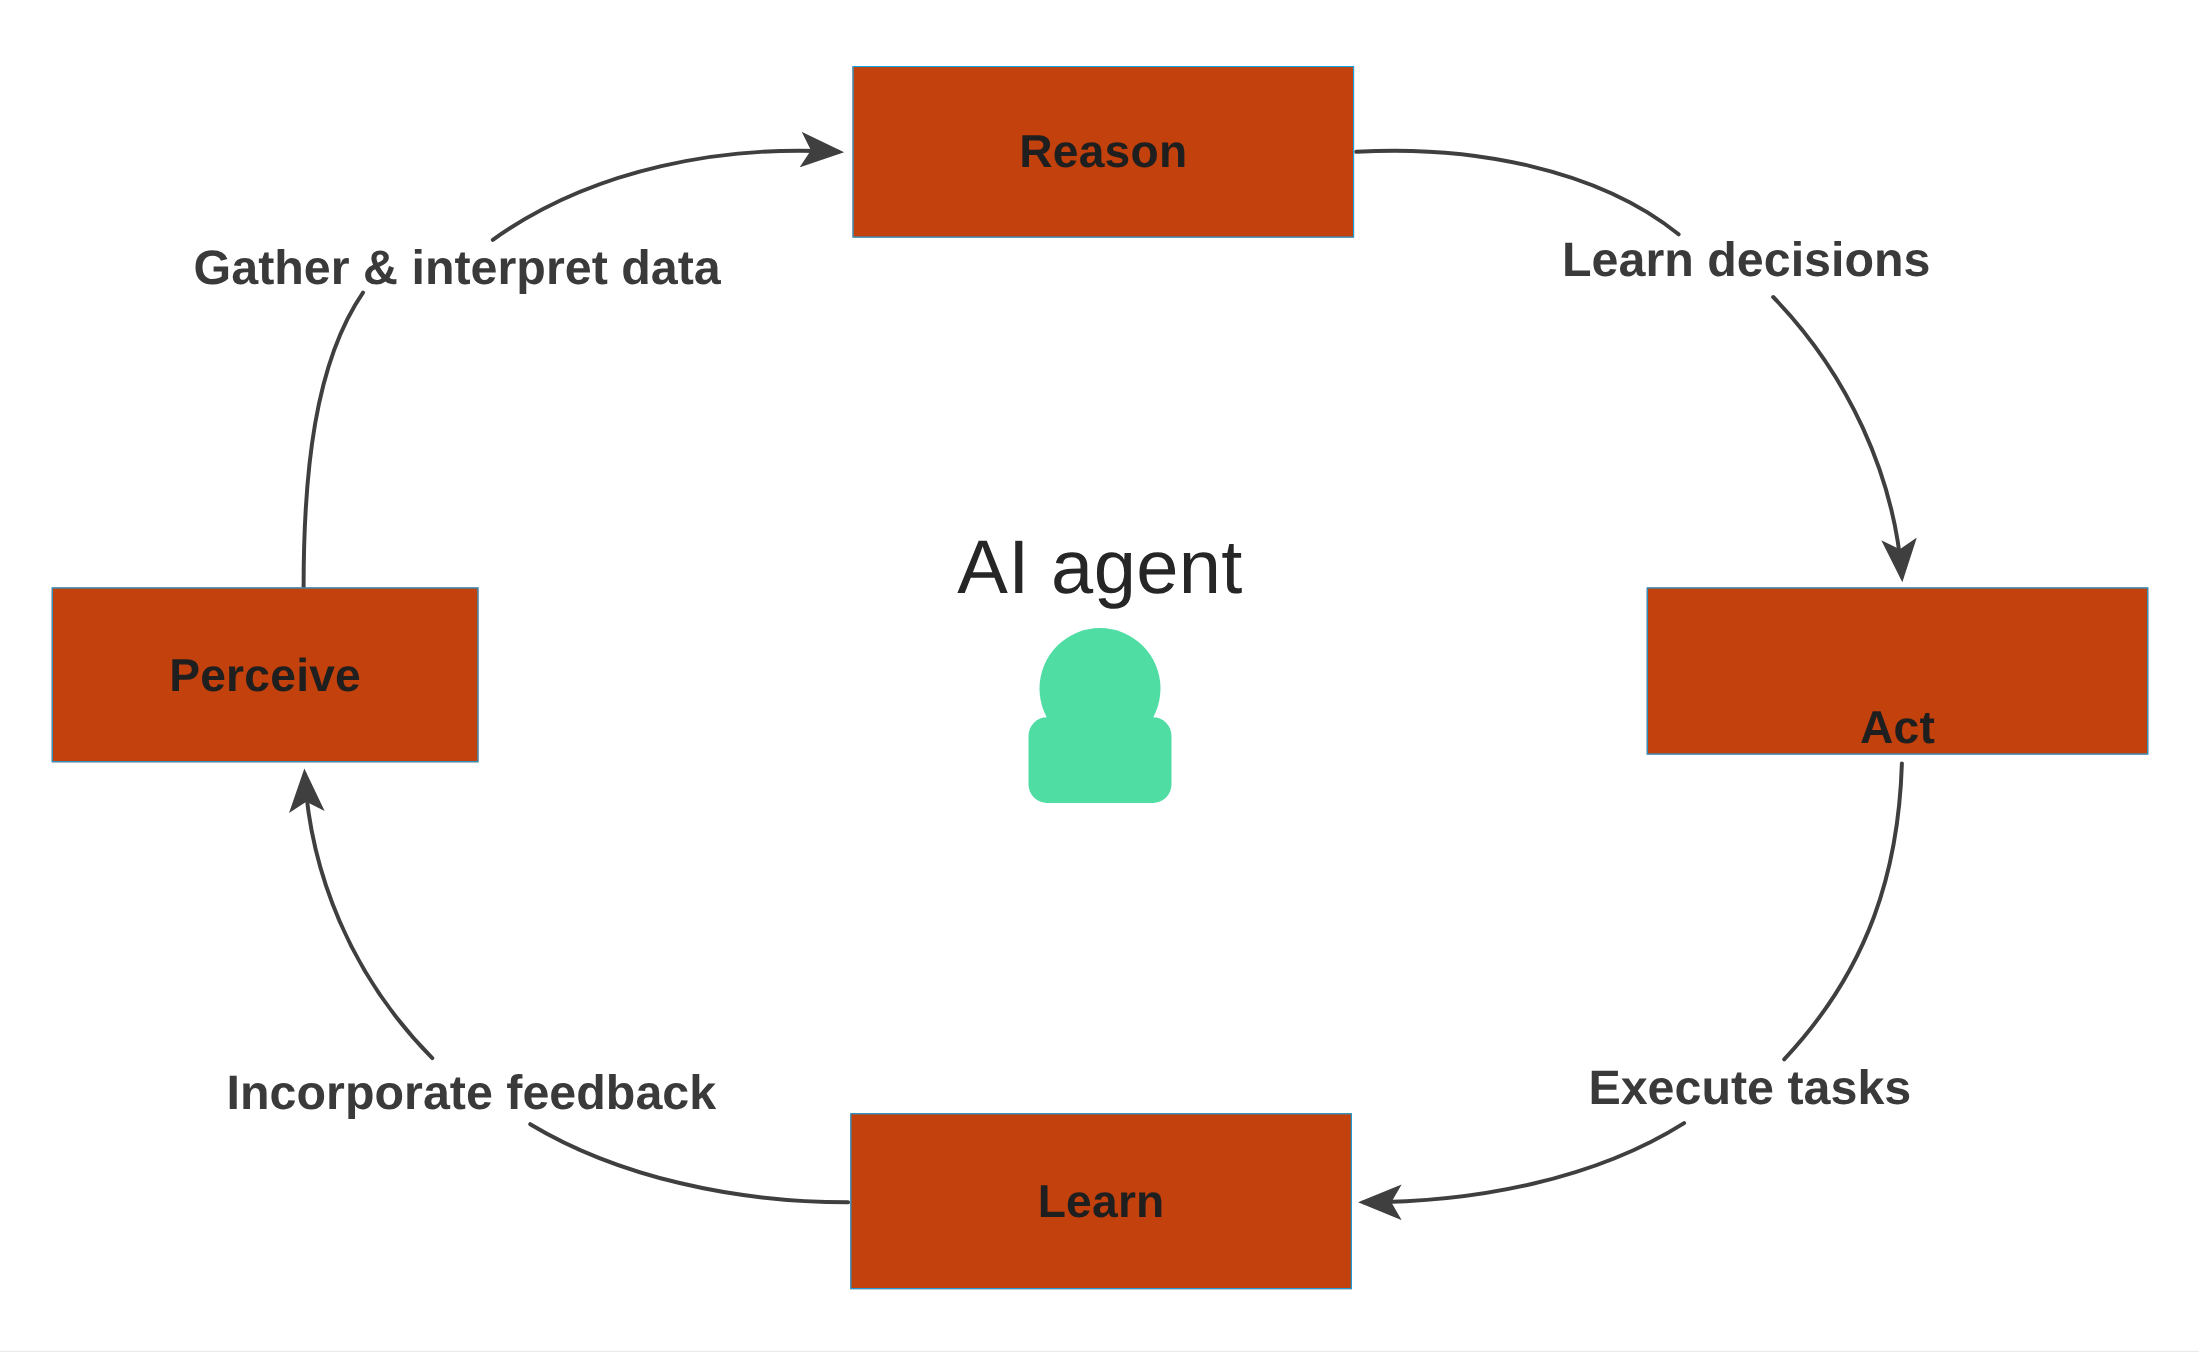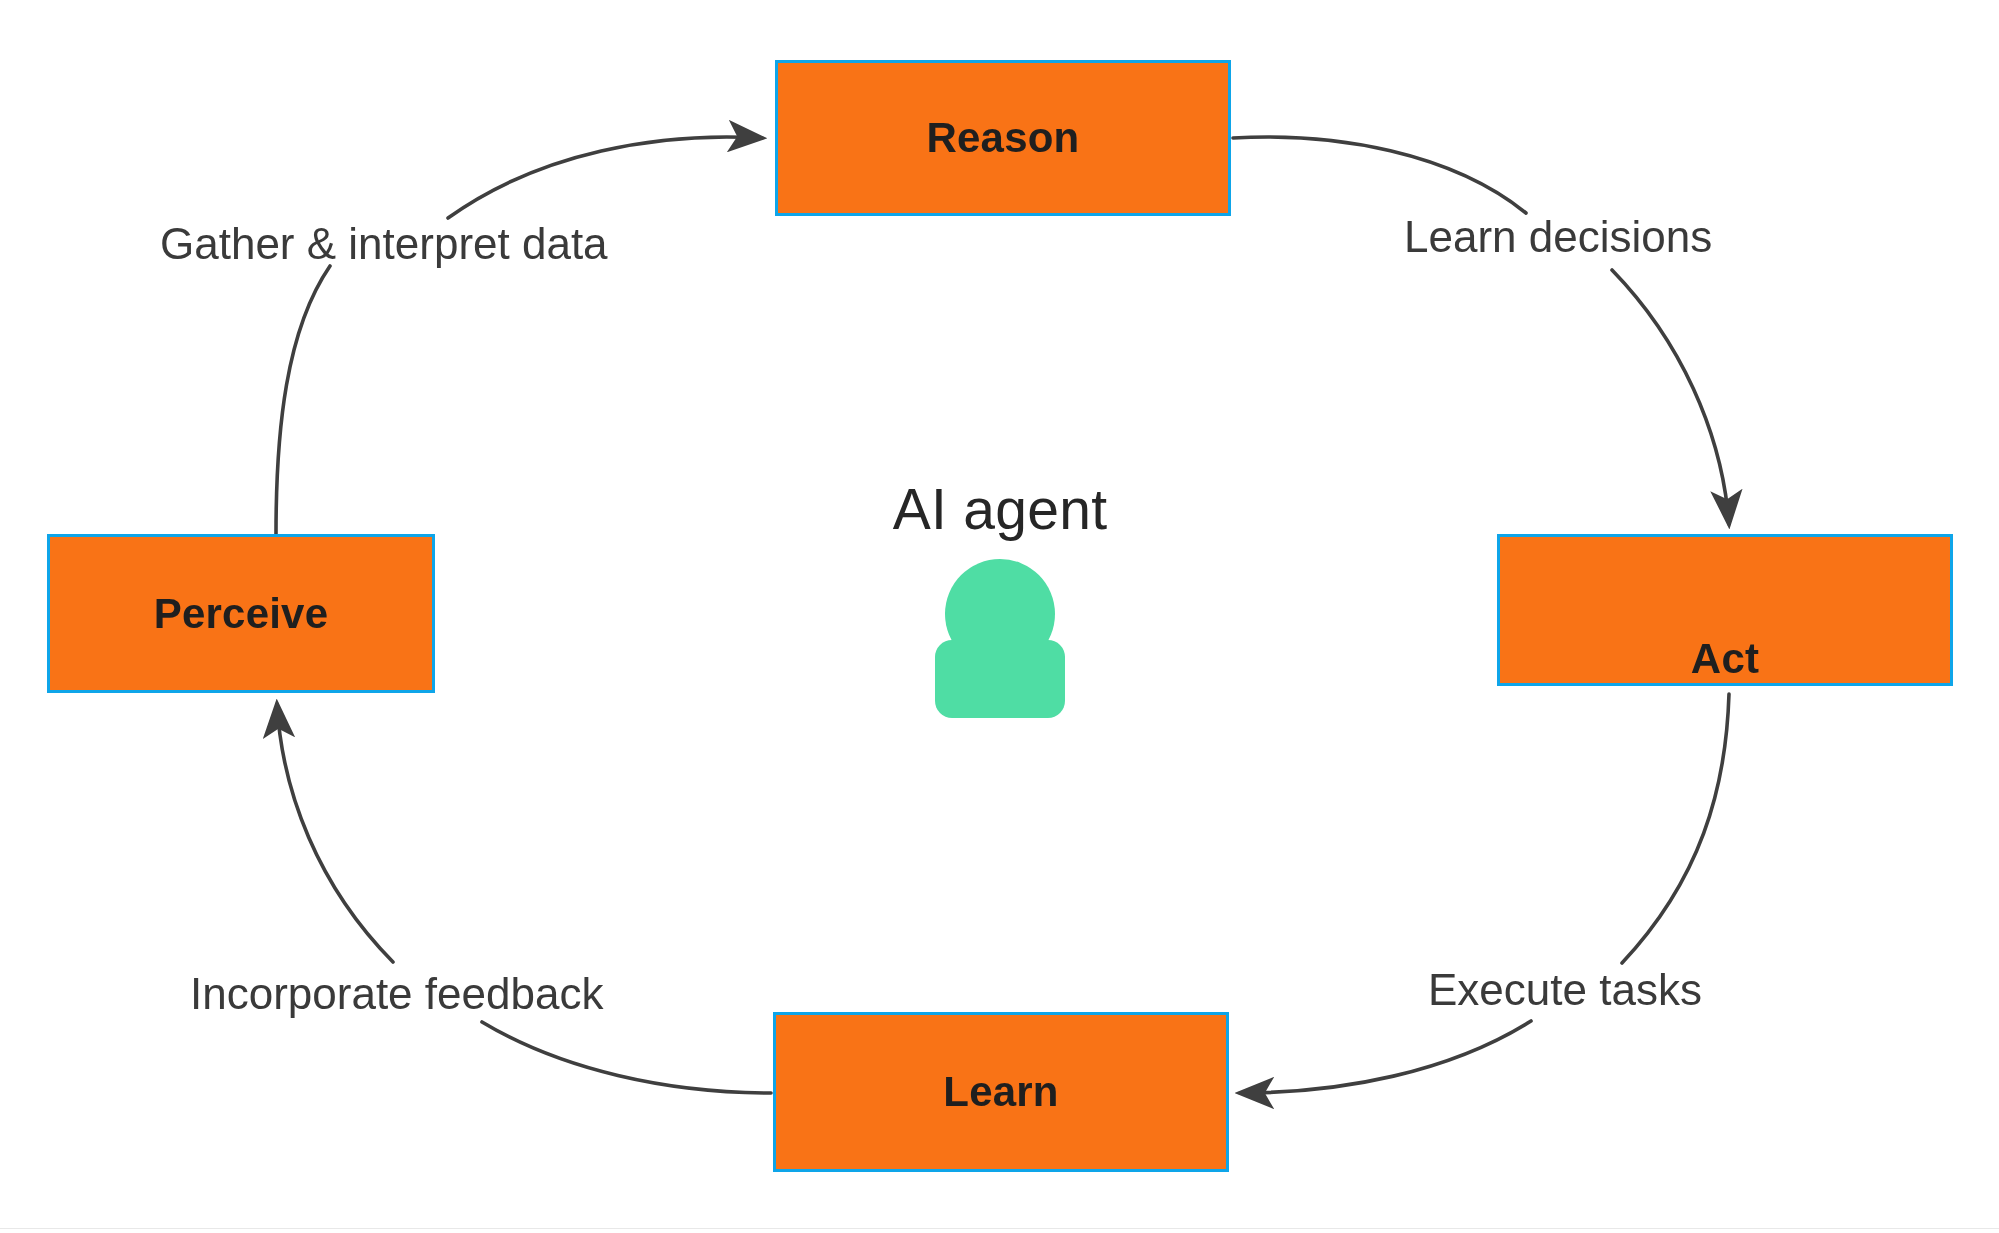--- a/index.html
+++ b/index.html
@@ -21,62 +21,63 @@
   #arrows {
     position: absolute;
     left: 0;
     top: 0;
     width: 1999px;
     height: 1233px;
   }
   .node {
     position: absolute;
     box-sizing: border-box;
-    background: #f97316;
-    border: 3px solid #0ea5e9;
+    background: #c2410c;
+    border: 1px solid #0ea5e9;
     display: flex;
     align-items: center;
     justify-content: center;
   }
   .node-label {
     font-size: 42px;
     font-weight: bold;
     color: #1f1f1f;
     letter-spacing: 0.2px;
   }
   #node-reason  { left: 775px;  top: 60px;   width: 456px; height: 156px; }
   #node-act     { left: 1497px; top: 534px;  width: 456px; height: 152px; align-items: flex-end; }
   #node-learn   { left: 773px;  top: 1012px; width: 456px; height: 160px; }
   #node-perceive{ left: 47px;   top: 534px;  width: 388px; height: 159px; }
 
   .edge-label {
     position: absolute;
     font-size: 44px;
-    font-weight: normal;
+    font-weight: bold;
     color: #3a3a3a;
     white-space: nowrap;
     line-height: 1;
+    margin-left: 16px;
   }
   #label-gather   { left: 160px;  top: 222px; }
   #label-decide   { left: 1404px; top: 215px; }
   #label-execute  { left: 1428px; top: 968px; }
   #label-feedback { left: 190px;  top: 972px; }
 
   #agent-group {
     position: absolute;
     left: 830px;
     top: 480px;
     width: 340px;
     height: 300px;
     display: flex;
     flex-direction: column;
     align-items: center;
   }
   #agent-title {
-    font-size: 57px;
+    font-size: 69px;
     font-weight: normal;
     color: #262626;
     line-height: 1.05;
     letter-spacing: 0.3px;
   }
   #agent-figure {
     margin-top: 18px;
   }
   #bottom-rule {
     position: absolute;

